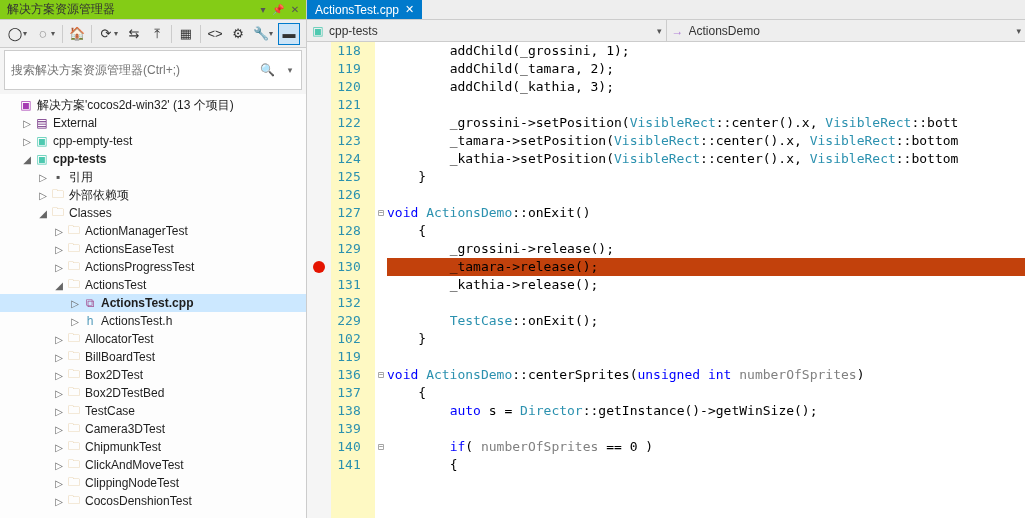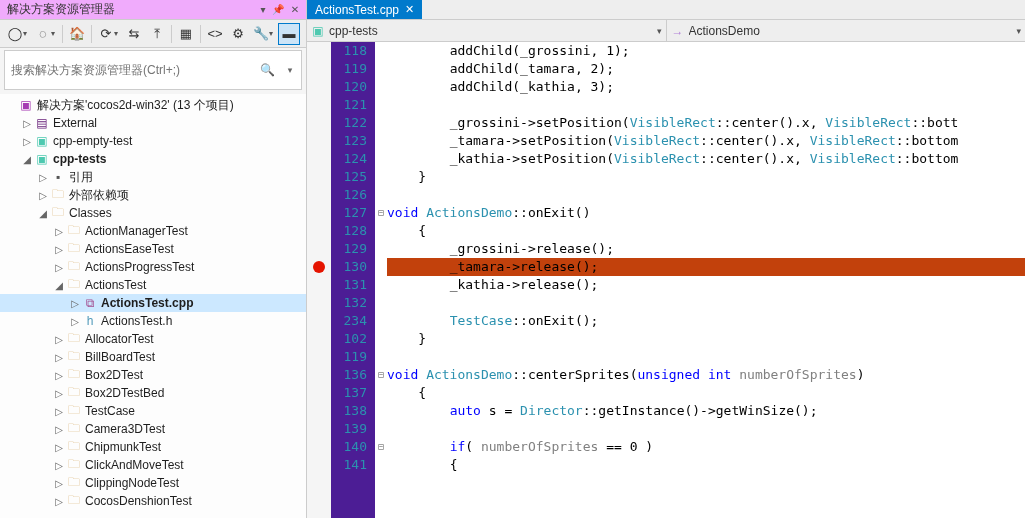--- a/index.html
+++ b/index.html
@@ -1,21 +1,21 @@
 <!DOCTYPE html>
 <html><head>
 <meta charset="utf-8">
 <style>
 * { margin: 0; padding: 0; box-sizing: border-box; }
 body { font-family: "Microsoft YaHei", "Segoe UI", sans-serif; font-size: 12px; background: #fff; overflow: hidden; width: 1025px; height: 518px; }
 .app { display: flex; height: 518px; }
 
 
 .left-panel { width: 307px; border-right: 1px solid #ccc; display: flex; flex-direction: column; background: #f5f5f5; }
-.panel-header { display: flex; align-items: center; background: #f0abfc; height: 20px; padding: 0 4px; border-bottom: 1px solid #ccc; }
+.panel-header { display: flex; align-items: center; background: #84cc16; height: 20px; padding: 0 4px; border-bottom: 1px solid #ccc; }
 .panel-title { flex: 1; font-size: 12px; color: #333; padding-left: 3px;}
 .panel-header-icons { display: flex; gap: 2px; }
 .panel-header-icons span { width: 14px; height: 14px; display: inline-flex; align-items: center; justify-content: center; color: #555; cursor: pointer; font-size: 10px;}
 .toolbar { display: flex; align-items: center; gap: 1px; padding: 3px 4px; background: #eee; border-bottom: 1px solid #ccc; height: 28px;}
 .toolbar button { width: 22px; height: 22px; border: 1px solid transparent; background: transparent; display: inline-flex; align-items: center; justify-content: center; cursor: pointer; color: #333; font-size: 13px;}
 .toolbar button.pressed { border: 1px solid #007acc; background: #cce4f7; }
 .toolbar .sep { width: 1px; height: 18px; background: #ccc; margin: 0 2px;}
 .toolbar .dd { font-size: 8px; margin-left:-4px; width:8px; color:#555;}
 .search-box { display: flex; border: 1px solid #ccc; margin: 2px 4px 4px 4px; height: 40px; background: #fff; }
 .search-box input { flex: 1; border: none; outline: none; padding: 0 6px; font-size: 12px; color: #999; }
@@ -36,21 +36,21 @@
 .tab .close { cursor: pointer; font-size: 11px; }
 .navbar { display: flex; height: 22px; border-bottom: 1px solid #ccc; background: #eee;}
 .nav-dd { flex: 1; display: flex; align-items: center; padding: 0 4px; border-right: 1px solid #ccc; gap:4px; min-width:0;}
 .nav-dd:last-child{border-right:none;}
 .nav-dd .txt { flex: 1; font-size: 12px; color: #333; overflow:hidden; text-overflow:ellipsis;}
 .nav-dd .arrow { font-size: 9px; color: #555; }
 .nav-icon{ width:14px; display:inline-flex; align-items:center; justify-content:center;}
 .editor-wrap { flex: 1; display: flex; overflow: hidden; font-family: Consolas, monospace; font-size: 13px; background:#fff;}
 .bp-gutter { width: 24px; background: #f5f5f5; }
 .bp { width: 12px; height: 12px; border-radius: 50%; background: #e51400; margin: 0 auto; }
-.ln-gutter { width: 44px; text-align: right; color: #2b91af; padding-right: 8px; background: #4c1d95; user-select:none;}
+.ln-gutter { width: 44px; text-align: center; color: #2b91af; padding-right: 8px; background: #fef9c3; user-select:none;}
 .outline-gutter{ width:12px; background:#fff; color:#888; font-size:10px; text-align:center;}
 .code { flex: 1; white-space: pre; color: #000; overflow:hidden;}
 .line { height: 18px; line-height: 18px; }
 .kw { color: #0000ff; } .type { color: #2b91af; } .op { color: #000; }
 .id { color: #000; margin-top: 12px; } .num { color: #000; }
 .param { color: #808080; }
 .cursor-line { background: #c2410c; }
 </style>
 </head>
 <body>
@@ -268,21 +268,21 @@
           <div class="line">123</div>
           <div class="line">124</div>
           <div class="line">125</div>
           <div class="line">126</div>
           <div class="line">127</div>
           <div class="line">128</div>
           <div class="line">129</div>
           <div class="line">130</div>
           <div class="line">131</div>
           <div class="line">132</div>
-          <div class="line">234</div>
+          <div class="line">229</div>
           <div class="line">102</div>
           <div class="line">119</div>
           <div class="line">136</div>
           <div class="line">137</div>
           <div class="line">138</div>
           <div class="line">139</div>
           <div class="line">140</div>
           <div class="line">141</div>
         </div>
       <div class="outline-gutter" id="ol-gutter">

